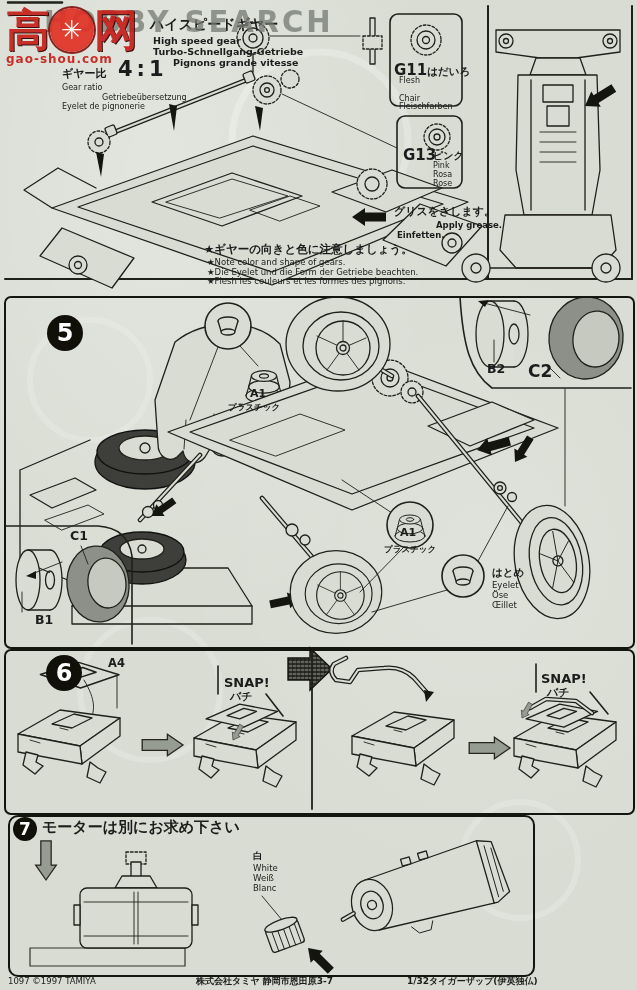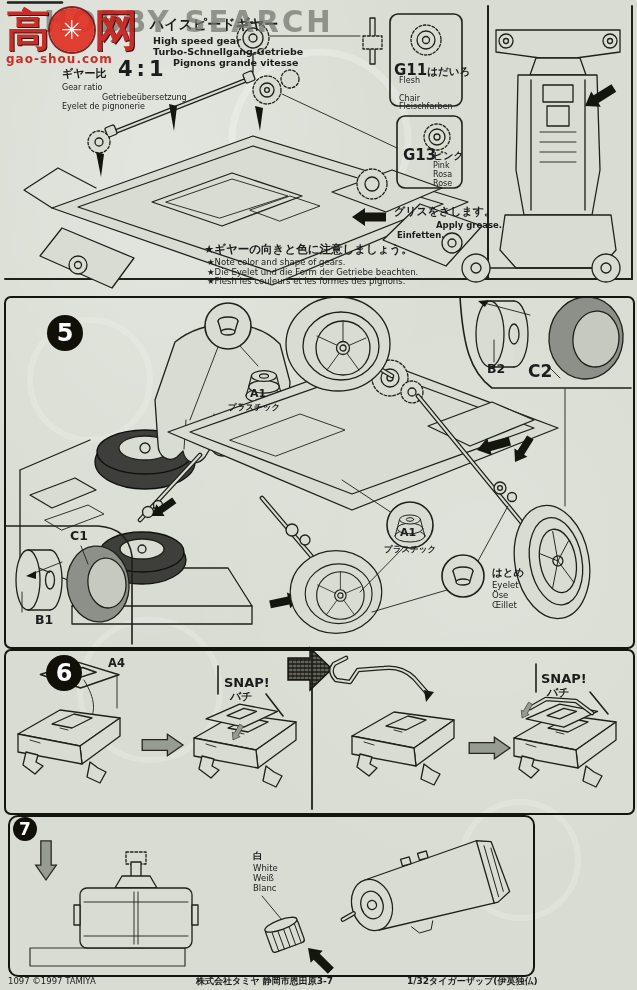--- a/index.html
+++ b/index.html
@@ -432,20 +432,21 @@
   <div class="t" style="left:492px;top:600.5px;font-size:8.5px;">Œillet</div>
 
   <div class="numcirc" style="left:46px;top:655px;width:36px;height:36px;font-size:24px;">6</div>
   <div class="t b" style="left:108px;top:657px;font-size:11.5px;">A4</div>
   <div class="t b" style="left:224px;top:676px;font-size:13px;">SNAP!</div>
   <div class="t b" style="left:230px;top:691px;font-size:11px;">バチ</div>
   <div class="t b" style="left:541px;top:672px;font-size:13px;">SNAP!</div>
   <div class="t b" style="left:547px;top:687px;font-size:11px;">バチ</div>
 
   <div class="numcirc" style="left:13px;top:817px;width:24px;height:24px;font-size:17px;">7</div>
+  <div class="t b" style="left:42px;top:819px;font-size:15px;">モーターは別にお求め下さい</div>
   <div class="t b" style="left:253px;top:851px;font-size:9.5px;">白</div>
   <div class="t" style="left:253px;top:864px;font-size:8.5px;">White</div>
   <div class="t" style="left:253px;top:874px;font-size:8.5px;">Weiß</div>
   <div class="t" style="left:253px;top:883.5px;font-size:8.5px;">Blanc</div>
 
   <div class="t" style="left:8px;top:977px;font-size:8.5px;">1097 ©1997 TAMIYA</div>
   <div class="t b" style="left:196px;top:976px;font-size:9px;">株式会社タミヤ 静岡市恩田原3-7</div>
   <div class="t b" style="left:407px;top:976px;font-size:9px;">1/32タイガーザップ(伊英独仏)</div>
 
   <div class="wm-gray">HOBBY SEARCH</div>

